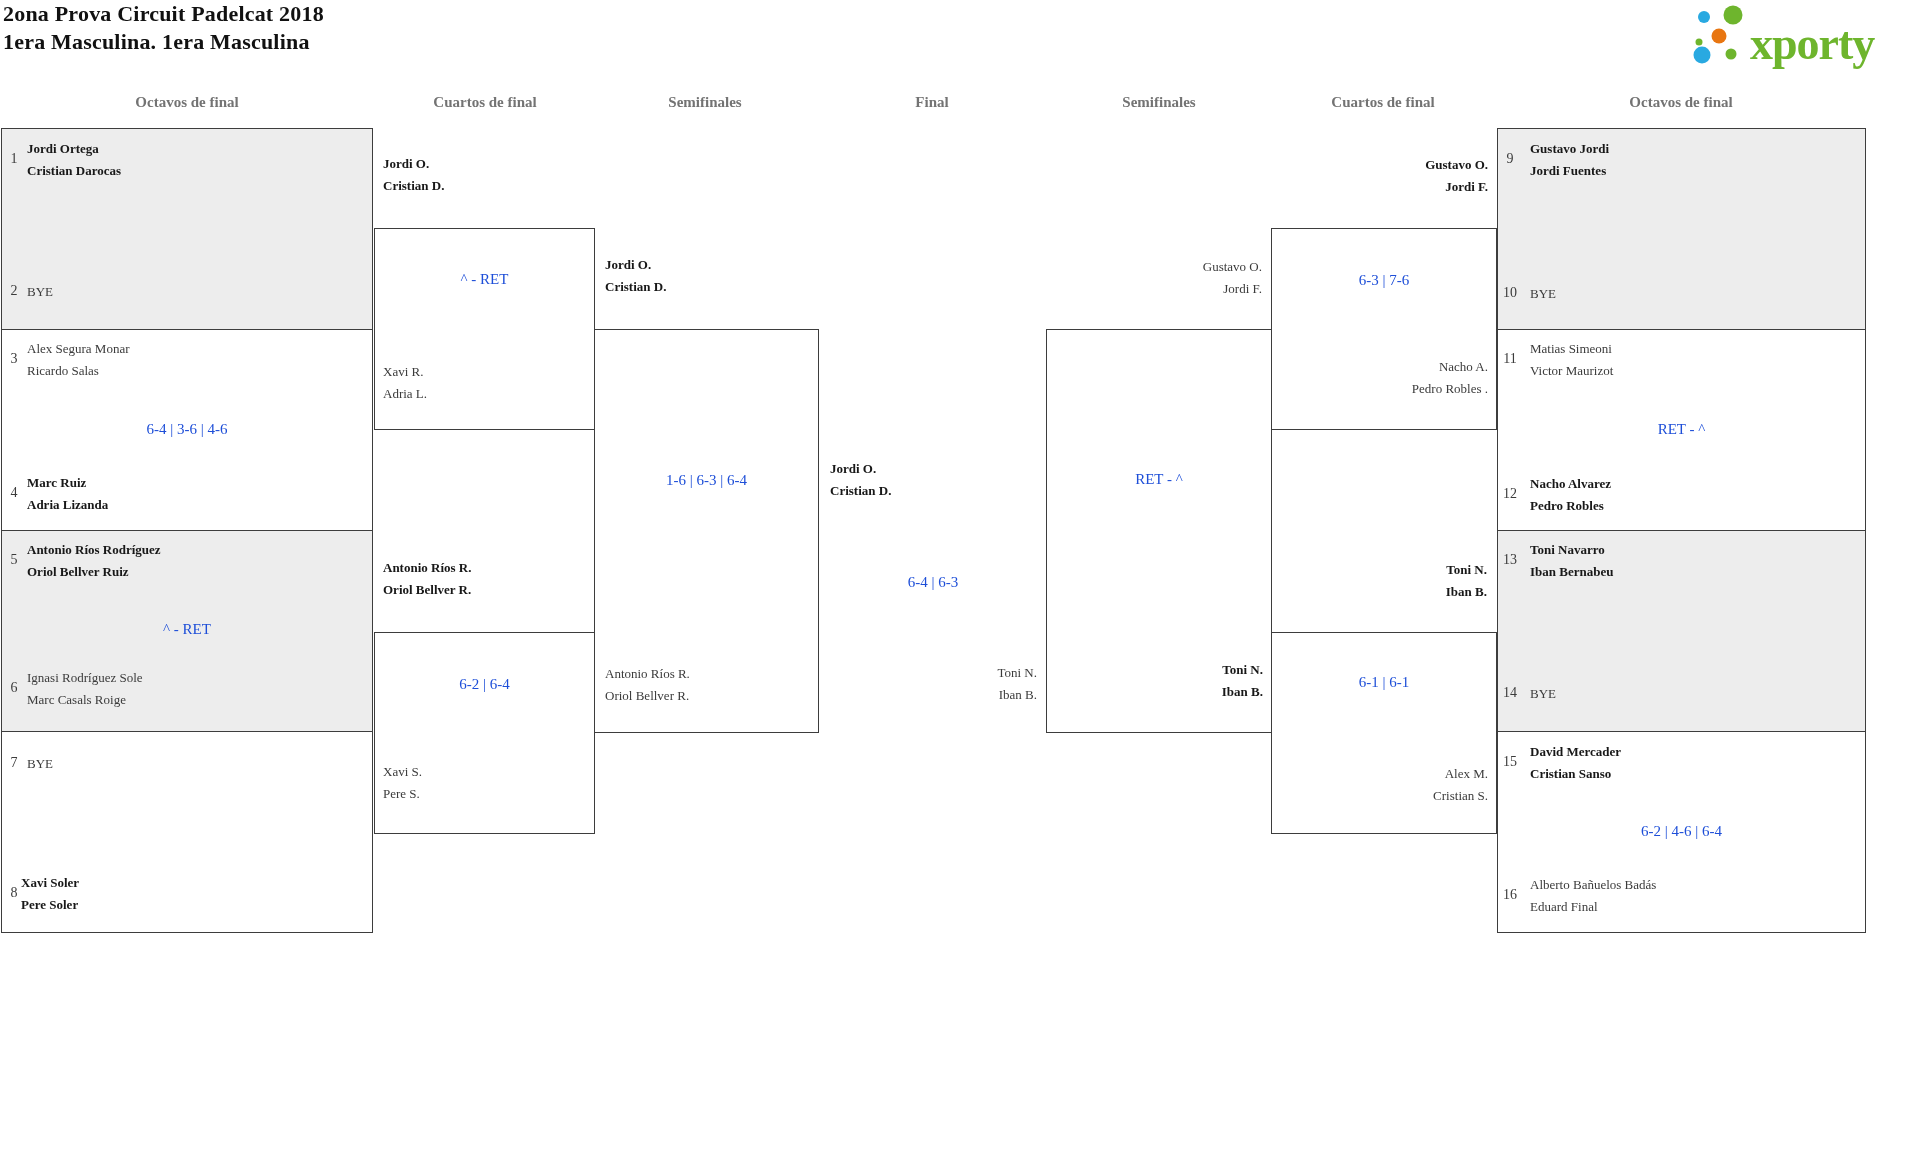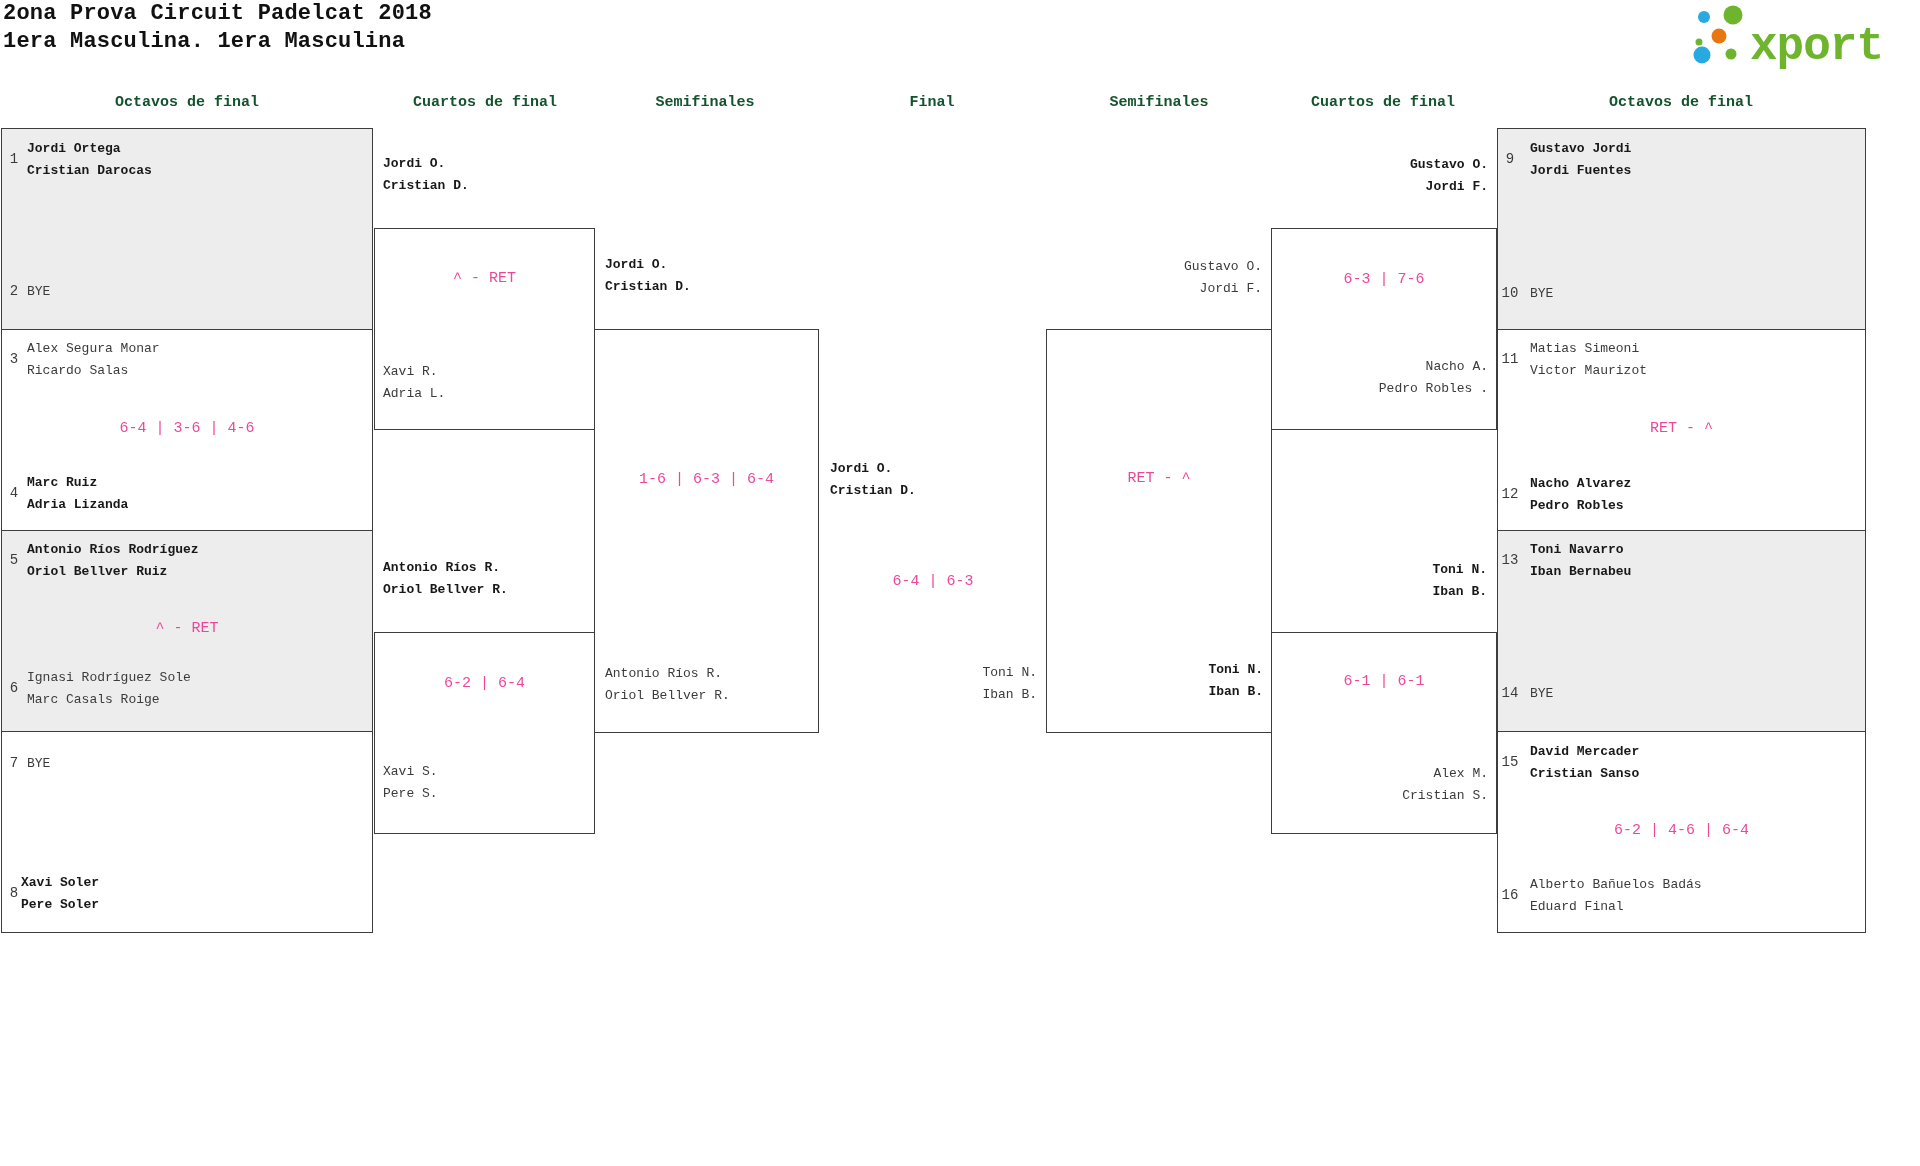--- a/index.html
+++ b/index.html
@@ -1,25 +1,25 @@
 <!DOCTYPE html>
 <html><head>
 <meta charset="utf-8">
 <style>
   html,body{margin:0;padding:0;background:#fff;}
   .stage{position:relative;width:1884px;height:1166px;background:#fff;overflow:hidden;
-         font-family:Liberation Mono, monospace;color:#1a1a1a;}
+         font-family:Liberation Serif, serif;color:#1a1a1a;}
   .title{position:absolute;left:3px;top:0;font-size:22px;font-weight:700;line-height:28px;color:#111;letter-spacing:.2px;}
-  .round-header{position:absolute;top:94px;width:220px;text-align:center;font-size:15px;font-weight:600;color:#14532d;}
+  .round-header{position:absolute;top:94px;width:220px;text-align:center;font-size:15px;font-weight:600;color:#737373;}
   .box{position:absolute;border:1px solid #3d3d3d;background:#fff;box-sizing:border-box;}
   .box.gray{background:#ededed;}
   .pair{position:absolute;font-size:13px;line-height:22px;color:#3b3b3b;white-space:nowrap;}
   .pair.bold{font-weight:700;color:#181818;}
   .pair.right{text-align:right;}
-  .score{position:absolute;font-size:15px;line-height:22px;color:#ec4899;text-align:center;white-space:nowrap;}
+  .score{position:absolute;font-size:15px;line-height:22px;color:#1d4ed8;text-align:center;white-space:nowrap;}
   .seed{position:absolute;width:24px;text-align:center;font-size:14px;line-height:16px;color:#3b3b3b;}
   .logo{position:absolute;left:1686px;top:2px;}
 </style>
 </head>
 <body>
 
 <div class="stage">
 
   <div class="title">
     <div>2ona Prova Circuit Padelcat 2018</div>

